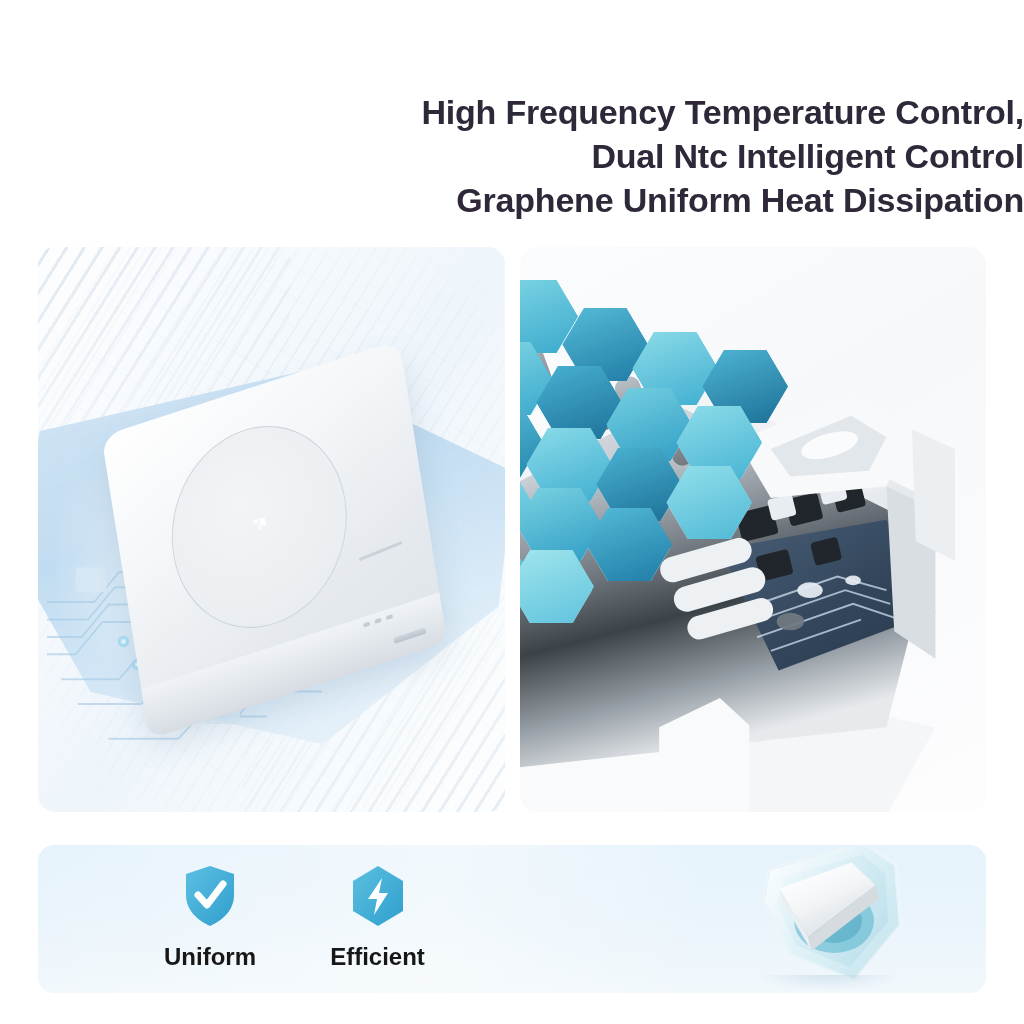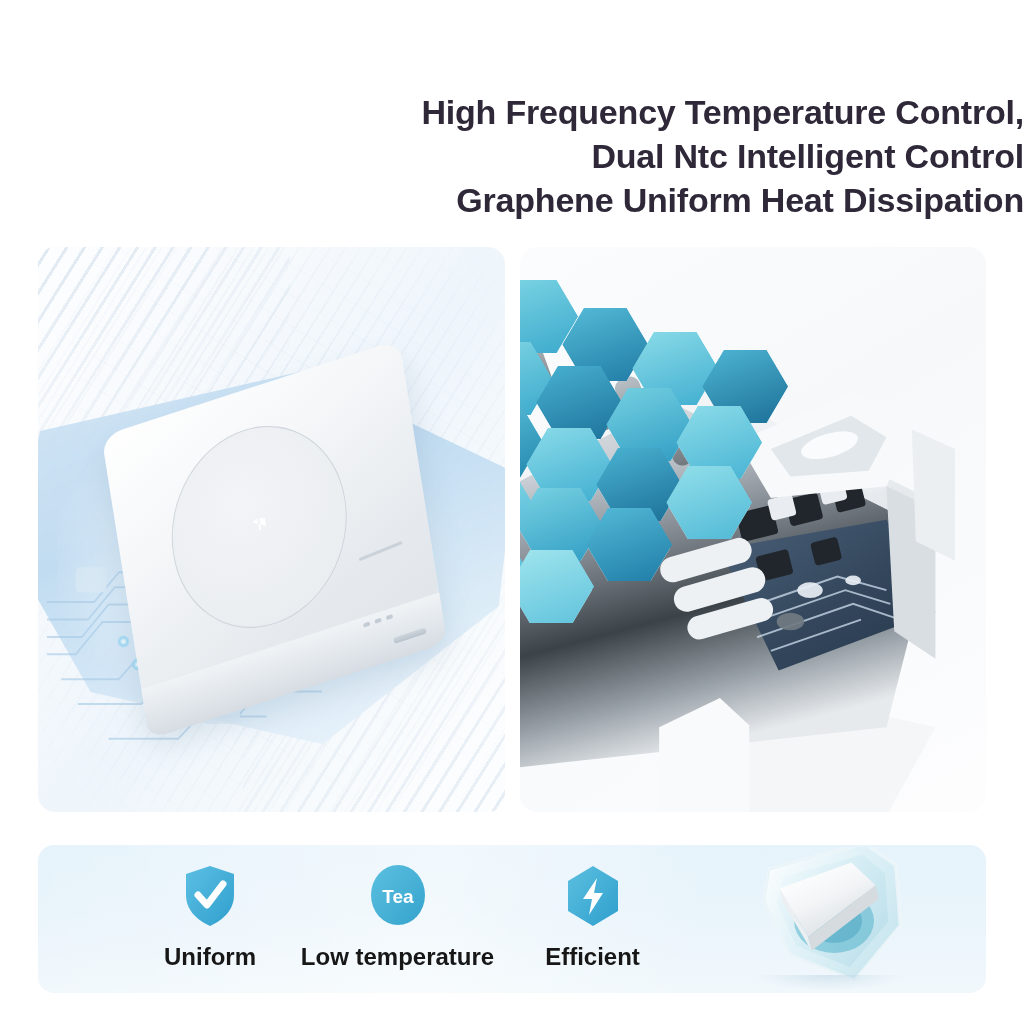--- a/index.html
+++ b/index.html
@@ -439,35 +439,20 @@
                 <stop offset="100%" stop-color="#2f9fcd"></stop>
               </linearGradient>
             </defs>
             <path d="M26 1 L50 9 V30 C50 45 39 55 26 61 C13 55 2 45 2 30 V9 Z" fill="url(#shg)"></path>
             <path d="M14 30 L23 40 L39 19" fill="none" stroke="#ffffff" stroke-width="7" stroke-linecap="round" stroke-linejoin="round"></path>
           </svg>
         </div>
         <div class="flabel">Uniform</div>
       </div>
 
-      <div class="feat f-low">
-        <div class="ficon">
-          <svg class="icon-circle" viewBox="0 0 58 64">
-            <defs>
-              <linearGradient id="tcg" x1="0" y1="0" x2="1" y2="1">
-                <stop offset="0%" stop-color="#5cc0e0"></stop>
-                <stop offset="100%" stop-color="#35a3cc"></stop>
-              </linearGradient>
-            </defs>
-            <ellipse cx="29" cy="31" rx="27" ry="30" fill="url(#tcg)"></ellipse>
-            <text x="29" y="39" text-anchor="middle" fill="#ffffff" font-family="Liberation Sans, sans-serif" font-size="19" font-weight="bold">Tea</text>
-          </svg>
-        </div>
-        <div class="flabel">Low temperature</div>
-      </div>
 
       <div class="feat f-eff">
         <div class="ficon">
           <svg class="icon-hex" viewBox="0 0 54 62">
             <defs>
               <linearGradient id="hxg" x1="0" y1="0" x2="1" y2="1">
                 <stop offset="0%" stop-color="#5cc0e0"></stop>
                 <stop offset="100%" stop-color="#2f9fcd"></stop>
               </linearGradient>
             </defs>

